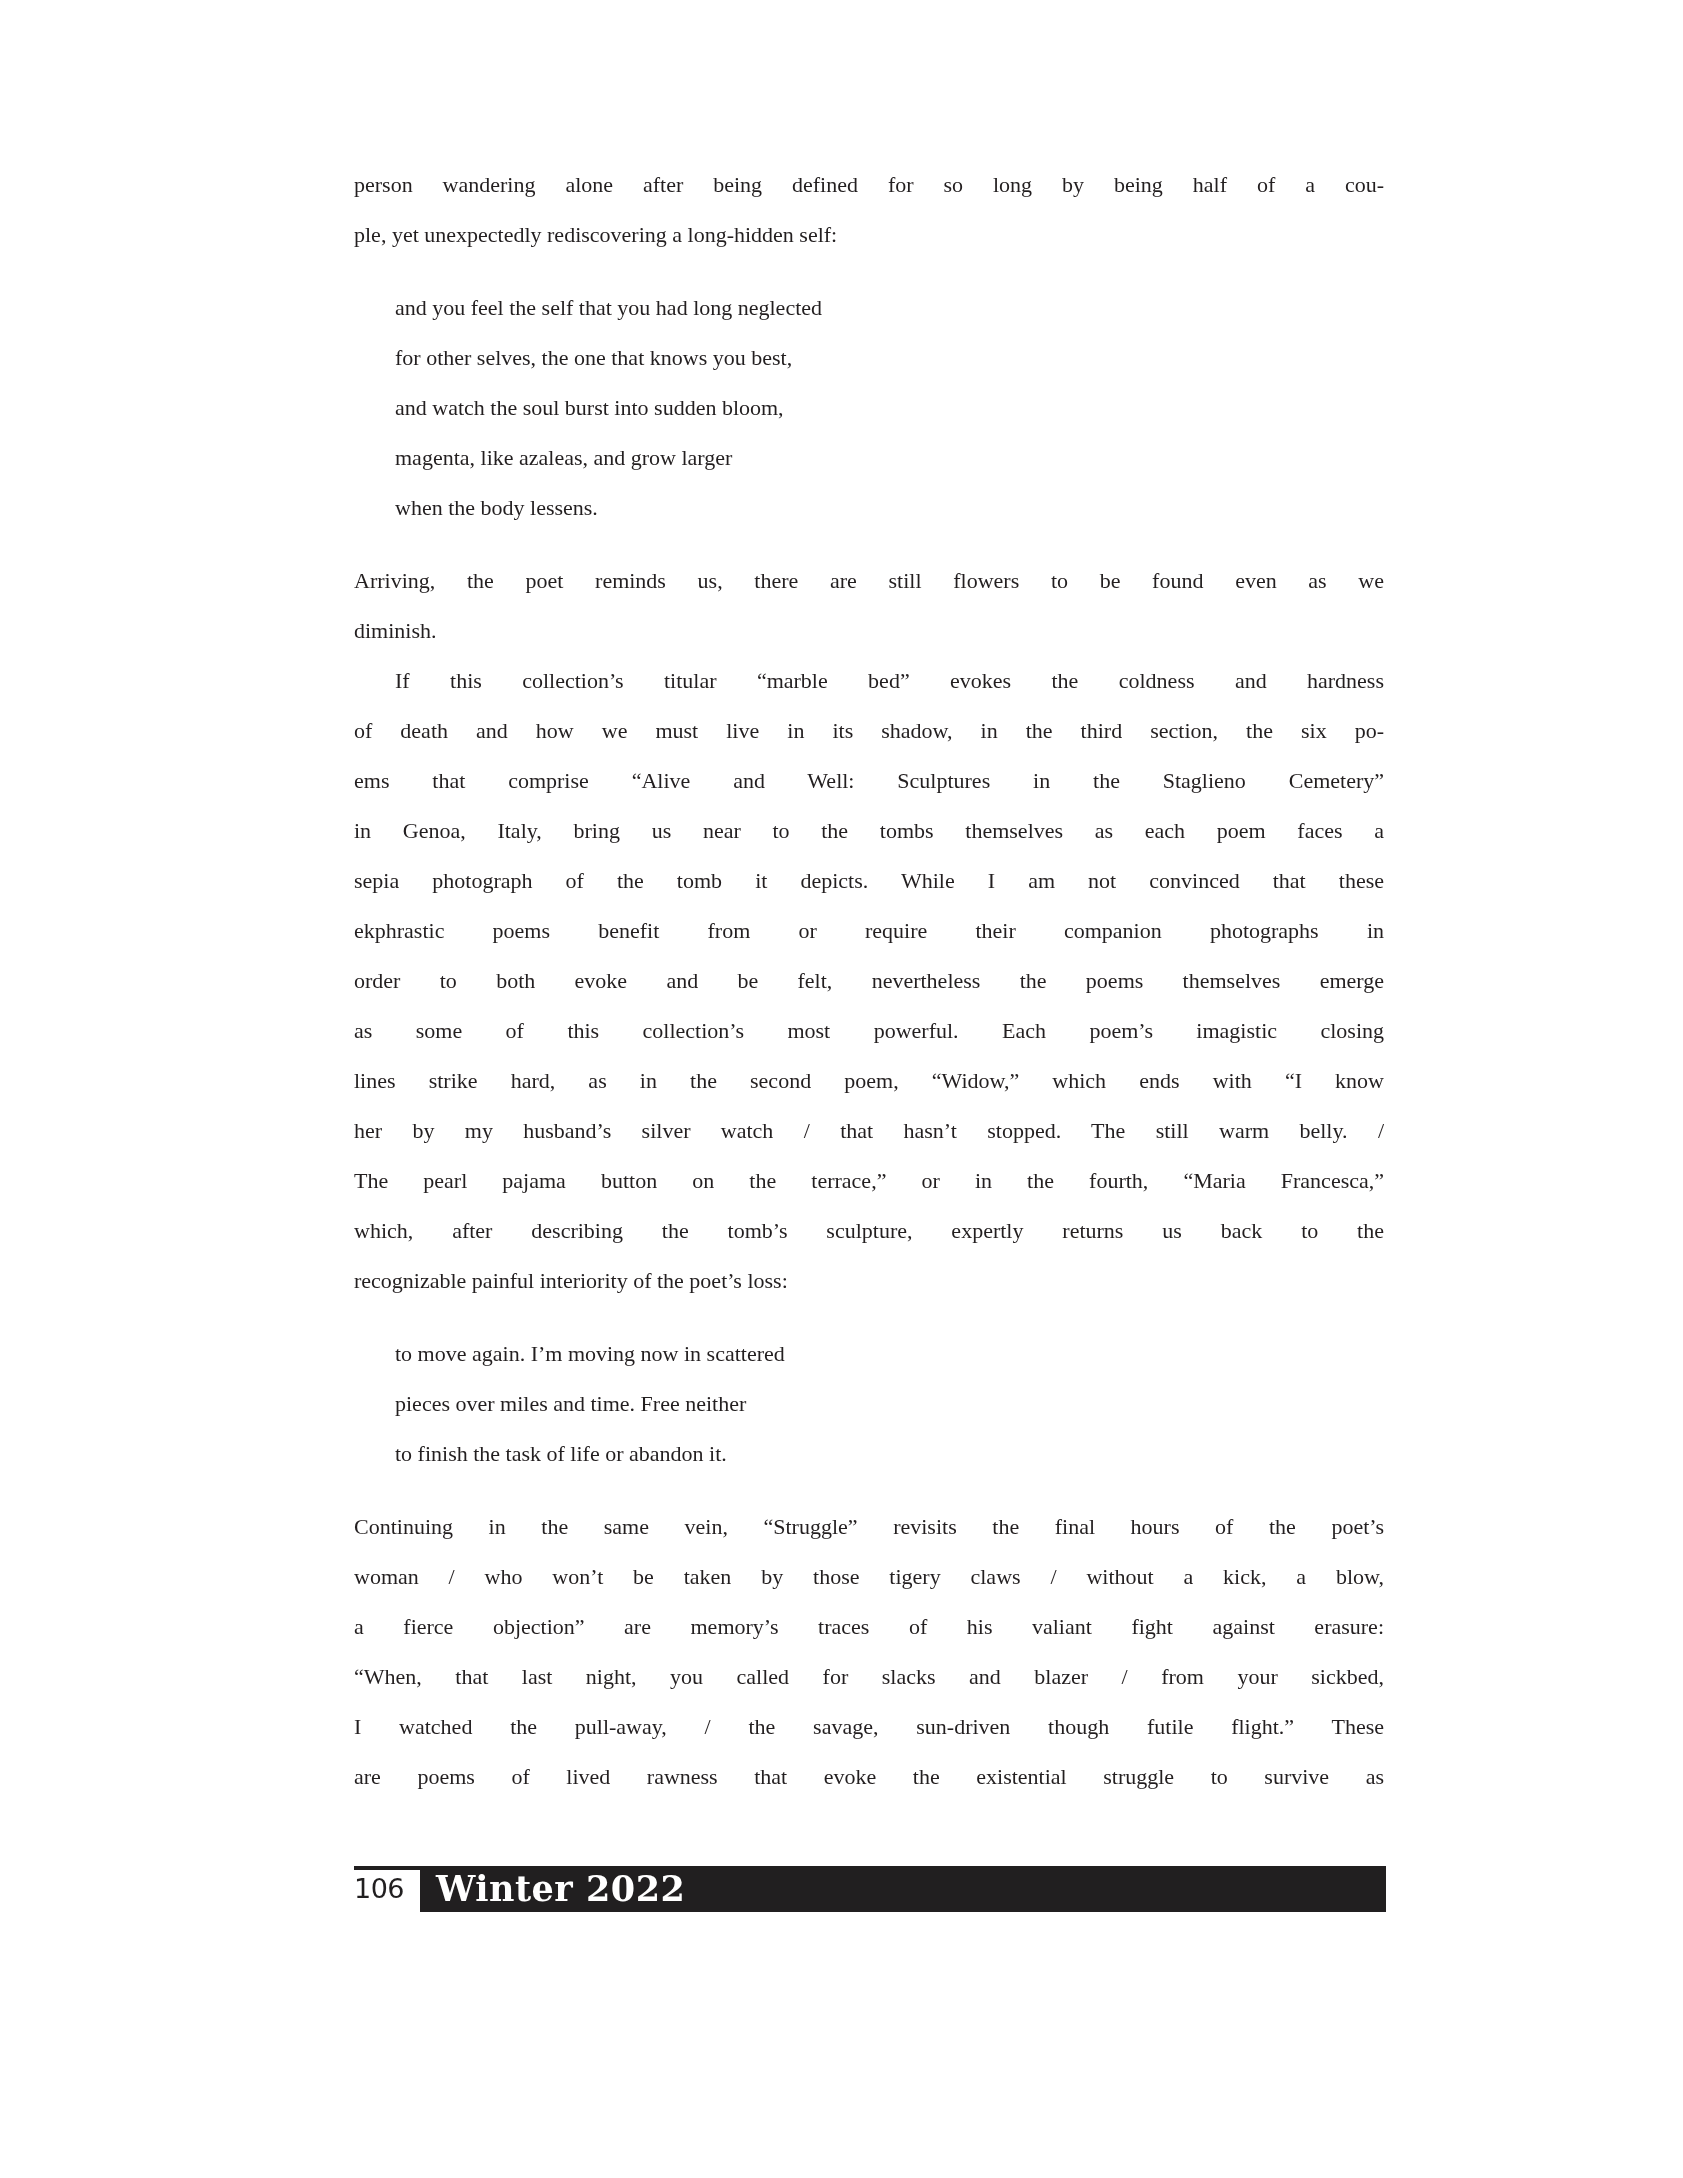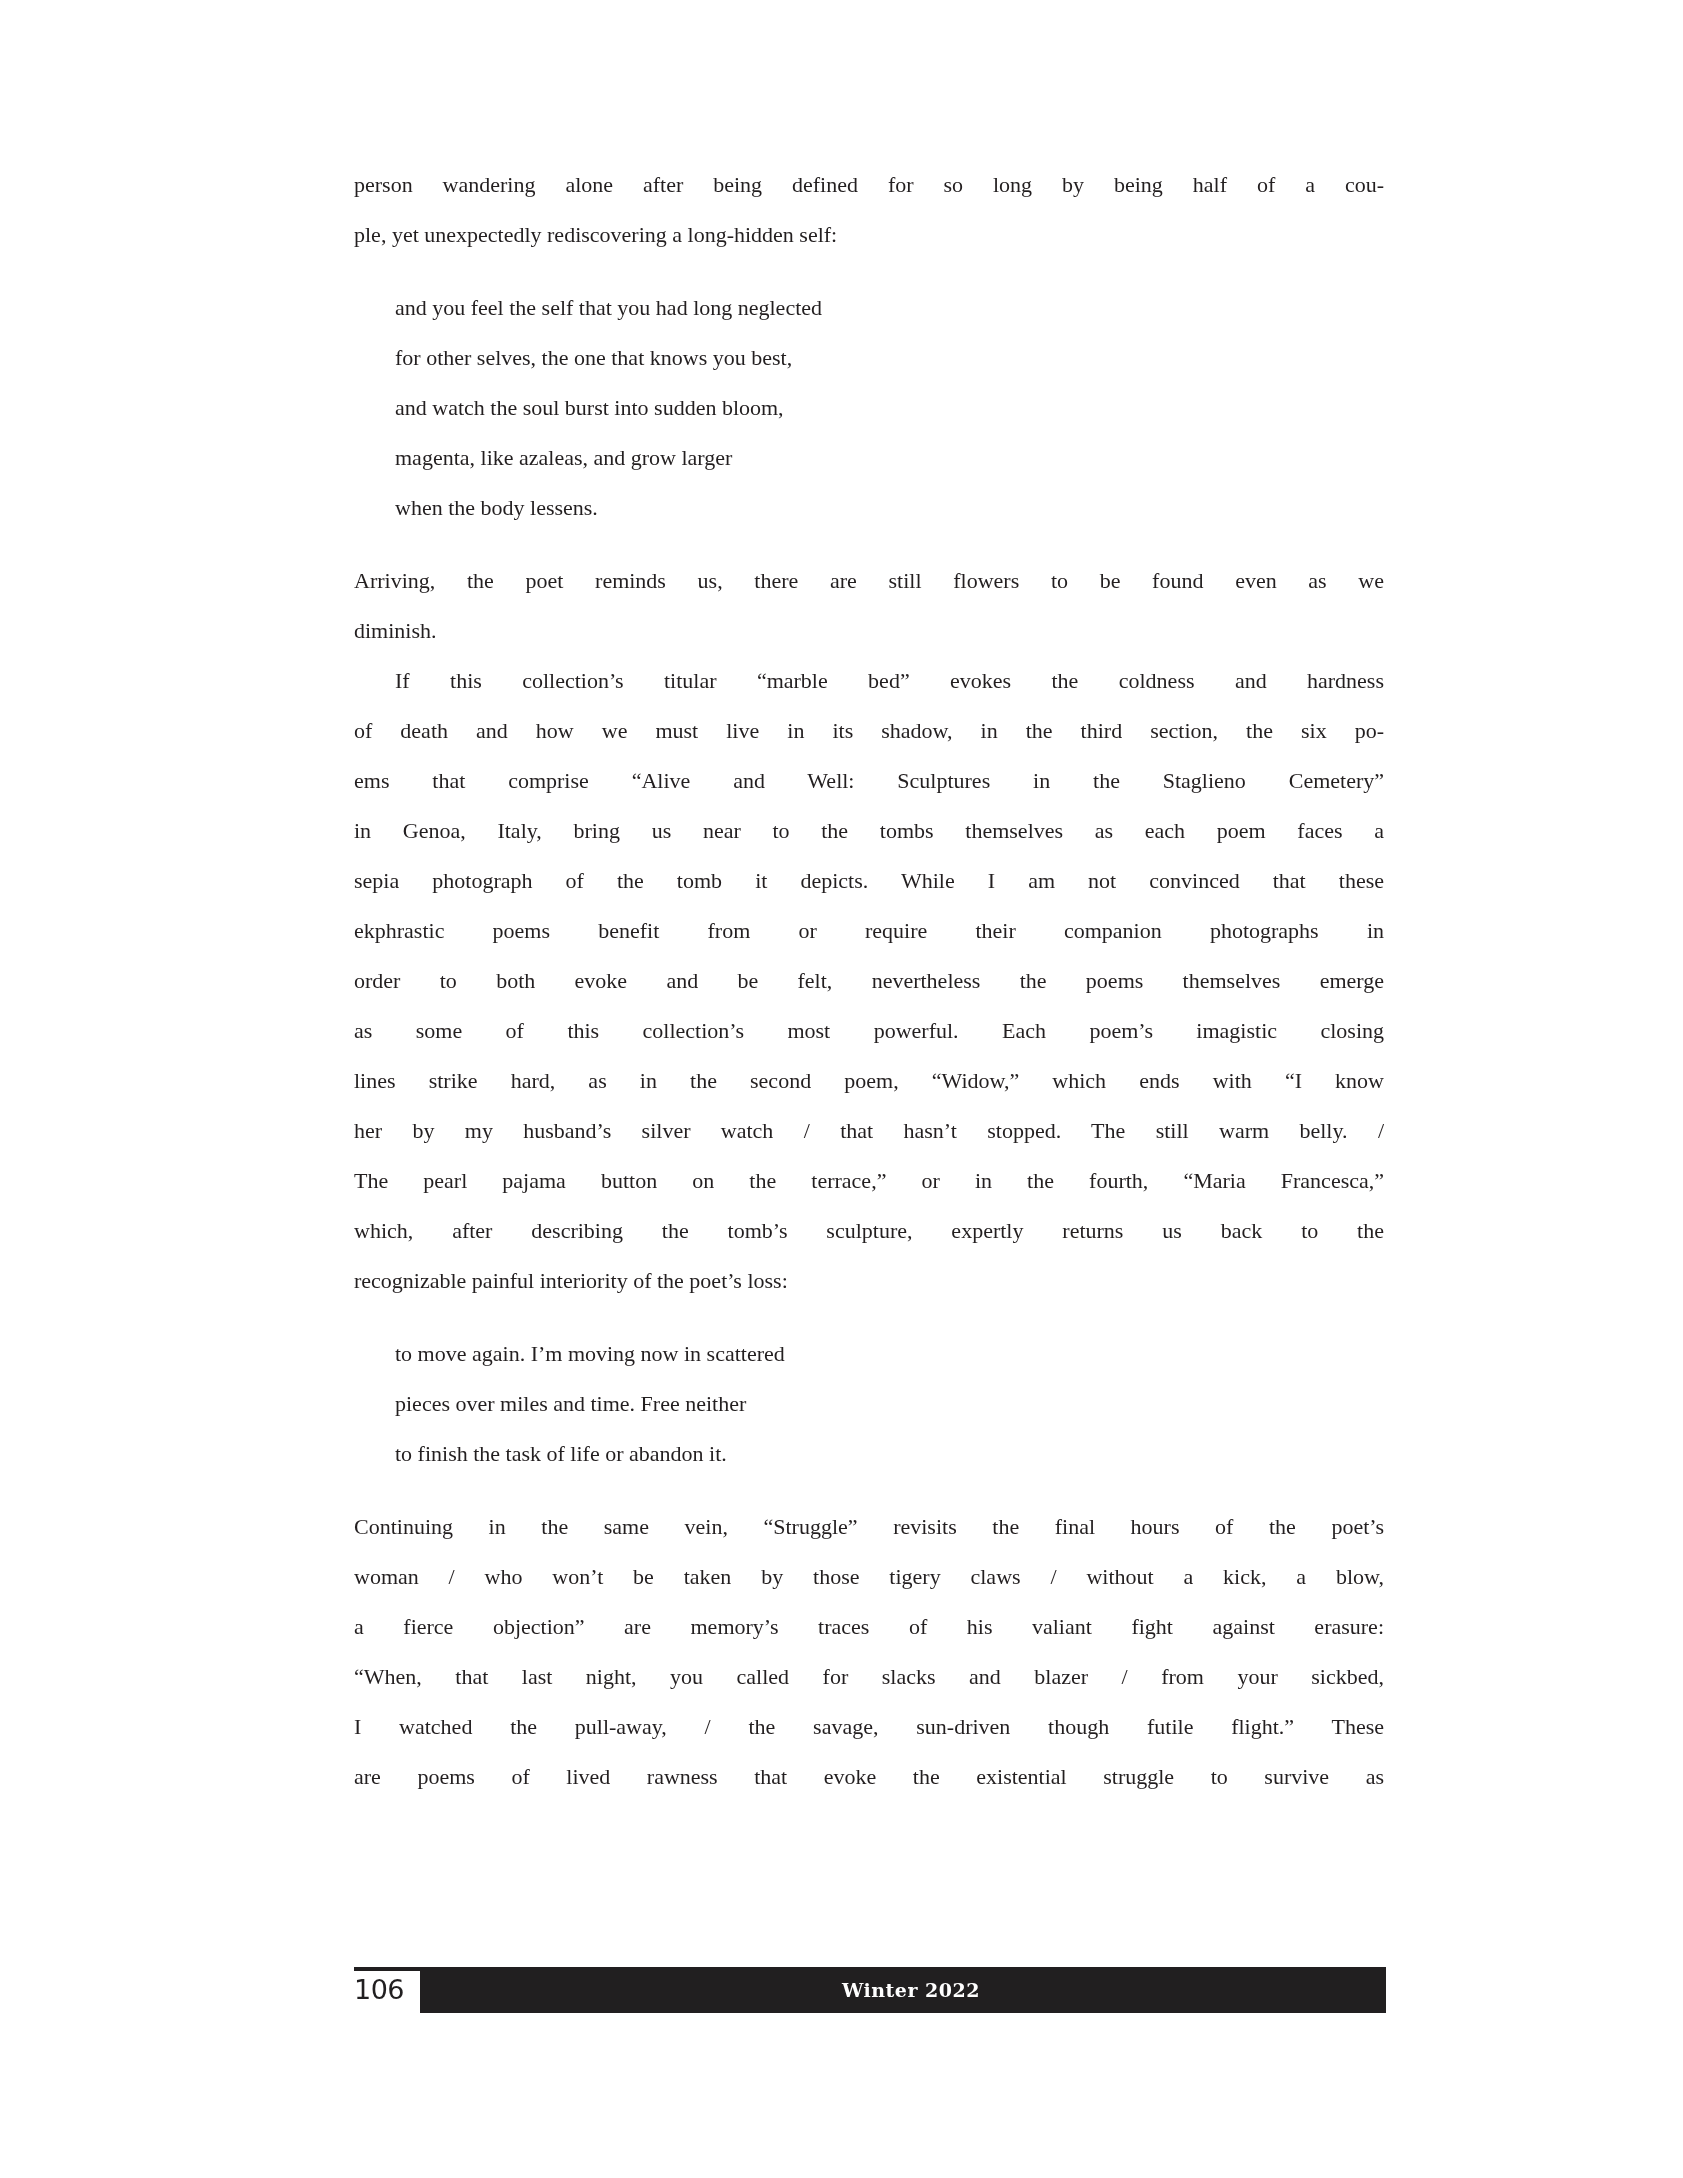--- a/index.html
+++ b/index.html
@@ -9,35 +9,34 @@
     font-family: "Liberation Serif", "DejaVu Serif", serif;
     font-size: 22px; line-height: 50px; color: #231f20;
   }
   .line { display: block; white-space: nowrap; height: 50px; }
   .line.just { text-align: justify; text-align-last: justify; white-space: normal; overflow: hidden; }
   .line.indent { padding-left: 41px; }
   .poem { margin: 23px 0 23px 41px; }
   .poem .line { text-align: left; }
   .para { margin: 0; }
   .footer {
-    position: absolute; left: 354px; top: 1967px; width: 1032px; height: 46px;
+    position: absolute; left: 354px; top: 1866px; width: 1032px; height: 46px;
     display: flex;
   }
   .folio {
     width: 66px; height: 42px; border-top: 4px solid #211f20; background: #fff;
     font-family: "DejaVu Sans", "Liberation Sans", sans-serif; font-size: 27px;
     color: #211f20; line-height: 46px; box-sizing: content-box; letter-spacing: -0.5px;
   }
   .folio span { display: block; margin-top: -4px; padding-left: 0px; }
   .issue-bar {
     flex: 1; height: 46px; background: #211f20; color: #ffffff;
     font-family: "DejaVu Serif", "Liberation Serif", serif; font-weight: bold;
-    font-size: 19px; line-height: 46px; padding-left: 16px; box-sizing: border-box;
+    font-size: 35px; line-height: 46px; padding-left: 16px; box-sizing: border-box;
     letter-spacing: 0.5px;
-    text-align: center;
   }
 </style>
 </head>
 <body>
 
 <div class="page">
 
   <div class="para">
     <span class="line just">person wandering alone after being defined for so long by being half of a cou-</span>
     <span class="line">ple, yet unexpectedly rediscovering a long-hidden self:</span>

